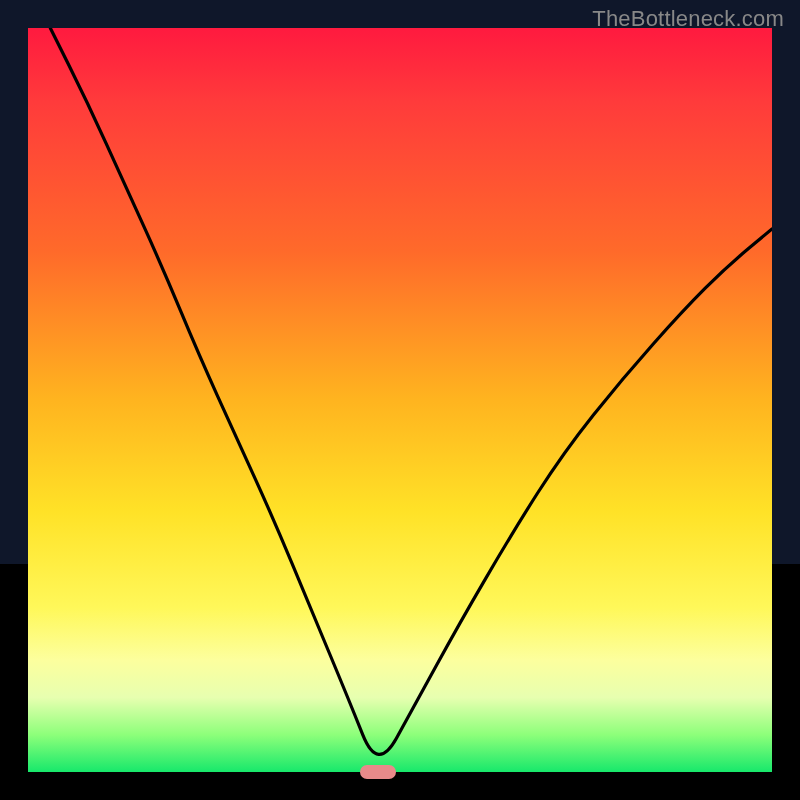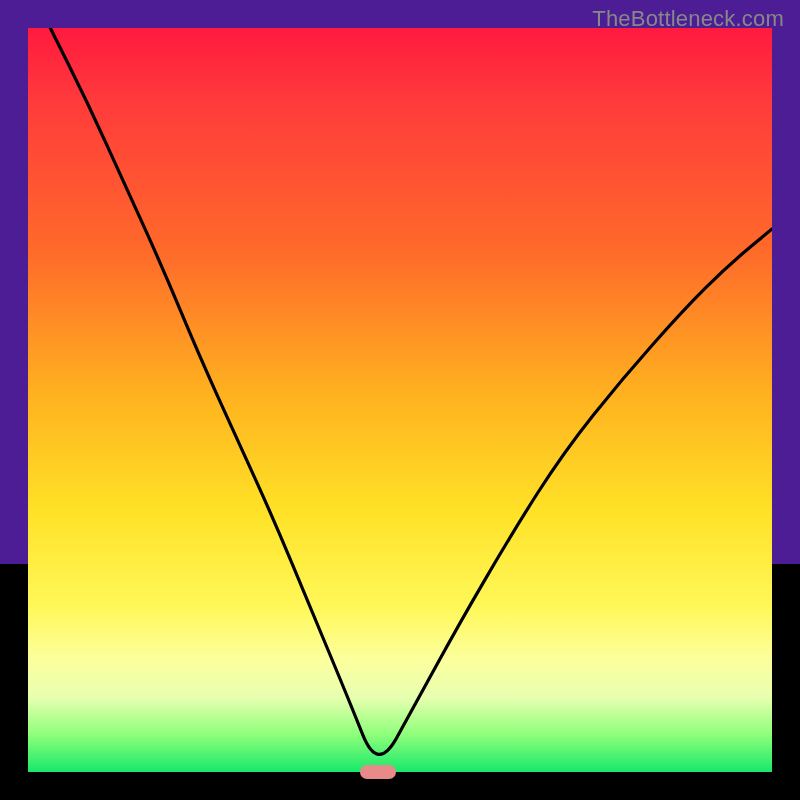--- a/index.html
+++ b/index.html
@@ -8,21 +8,21 @@
     width: 800px;
     height: 800px;
     background: #000;
     font-family: Arial, Helvetica, sans-serif;
     overflow: hidden;
   }
   .frame {
     position: relative;
     width: 800px;
     height: 564px;
-    background: #4c1d95;
+    background: #0f172a;
   }
   .plot-area {
     position: absolute;
     left: 28px;
     top: 28px;
     width: 744px;
     height: 744px;
     
     background: linear-gradient(
       to bottom,

